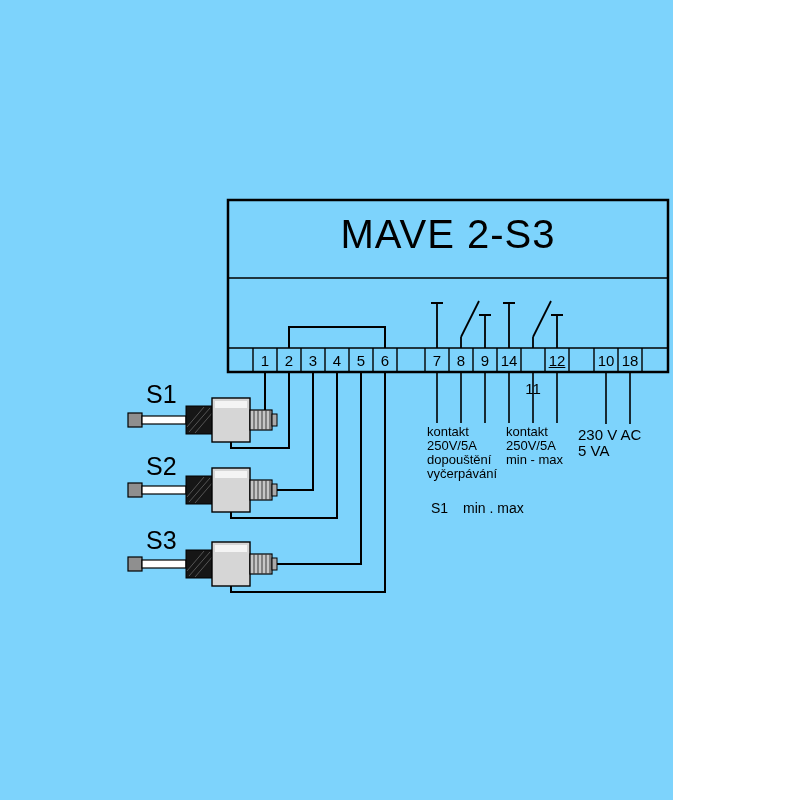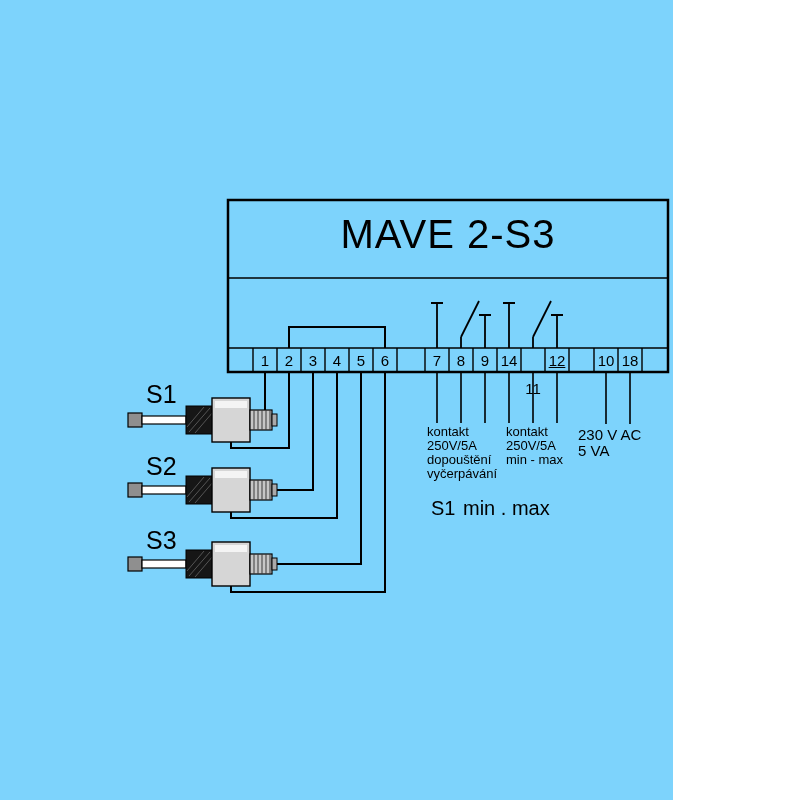--- a/index.html
+++ b/index.html
@@ -5,21 +5,21 @@
   html,body{margin:0;padding:0;background:#ffffff;}
   .canvas{position:relative;width:673px;height:800px;background:#7dd3fc;
           font-family:"Liberation Sans",sans-serif;color:#000;overflow:hidden;}
   .canvas svg{position:absolute;left:0;top:0;}
   .device-title{position:absolute;left:228px;top:212px;width:440px;text-align:center;
                 font-size:40px;letter-spacing:1px;}
   .tnum{position:absolute;top:352px;width:24px;margin-left:-12px;text-align:center;font-size:15px;}
   .slabel{position:absolute;left:146px;font-size:25px;}
   .ann{position:absolute;font-size:13px;line-height:14px;}
   .ann.power{font-size:15px;line-height:16px;text-align:left;left:578px;top:427px;width:80px;}
-  .legend{position:absolute;left:431px;top:499px;font-size:20px;line-height:18px;}
+  .legend{position:absolute;left:431px;top:499px;font-size:14px;line-height:18px;}
   .lrow{white-space:pre;}
   .lkey{display:inline-block;width:32px;}
 </style>
 </head>
 <body>
 
 <div class="canvas">
 
   <svg width="800" height="800" viewBox="0 0 800 800">
     <defs>

